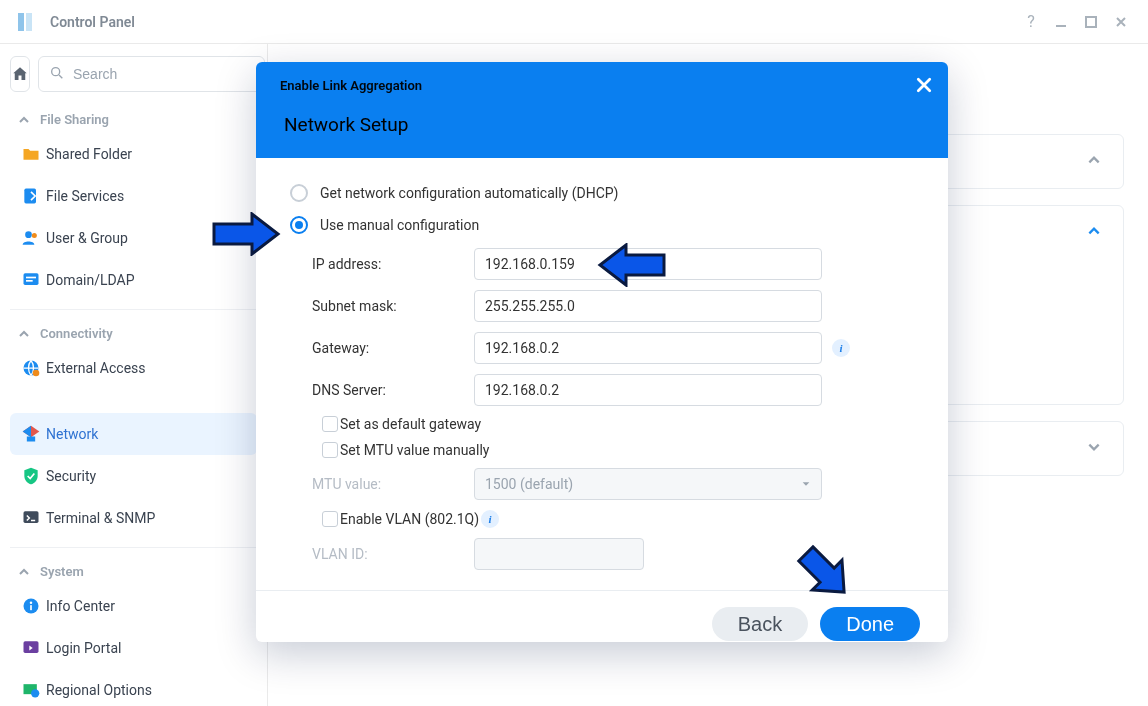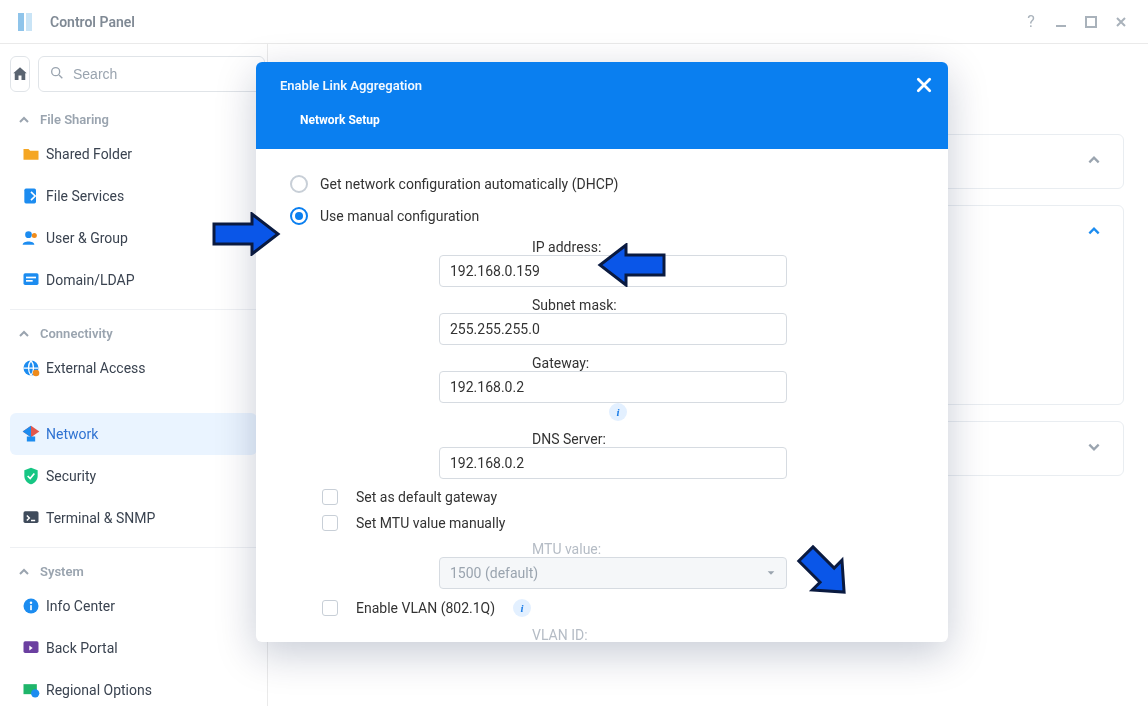--- a/index.html
+++ b/index.html
@@ -91,25 +91,25 @@
       left: 256px; top: 62px;
       width: 692px; height: 580px;
       background: #fff;
       border-radius: 6px;
       box-shadow: 0 12px 40px rgba(0,25,70,0.22);
       overflow: hidden;
       display: flex; flex-direction: column;
     }
     .modal-header {
       background: #0a7ff0;
-      color: #ffffff;
+      color: #000000;
       padding: 16px 24px 22px;
     }
     .modal-header .crumb { font-size: 13px; font-weight: 600; opacity: 0.95; }
-    .modal-header .main-title { font-size: 12px; font-weight: 700; margin-top: 20px; margin-left: 20px;}
+    .modal-header .main-title { font-size: 19px; font-weight: 400; margin-top: 20px; margin-left: 4px;}
     .modal-close {
       position: absolute; right: 16px; top: 14px; color: #fff; cursor: pointer;
       font-size: 18px; font-weight: 600;
     }
     .modal-body {
       padding: 26px 34px 10px; flex: 1;
       color: #333;
     }
     .radio-row {
       display: flex; align-items: center; gap: 12px; margin-bottom: 14px;
@@ -117,31 +117,31 @@
     }
     .radio {
       width: 18px; height: 18px; border: 2px solid #c8cfd7; border-radius: 50%;
       position: relative;
     }
     .radio.checked { border-color: #0a7ff0; }
     .radio.checked::after {
       content: ""; position: absolute; inset: 3px; background: #0a7ff0; border-radius: 50%;
     }
     .form-row {
-      display: flex; align-items: center; margin-bottom: 10px; padding-left: 22px; flex-direction: column;
+      display: flex; align-items: center; margin-bottom: 10px; padding-left: 22px;
     }
     .form-row .label { width: 162px; color: #333; }
     .form-row .field {
       width: 348px; height: 32px; border: 1px solid #d6dbe1; border-radius: 4px;
       padding: 0 10px; font-size: 14px; color: #333;
       display: flex; align-items: center; justify-content: space-between;
     }
     .form-row .field.disabled { background: #f5f7f9; color: #9aa4af; }
     .check-row {
-      display: flex; align-items: center; gap: 18px; margin: 10px 0; cursor: pointer; padding-left: 32px;
+      display: flex; align-items: center; gap: 2px; margin: 10px 0; cursor: pointer; padding-left: 32px;
     }
     .checkbox { width: 16px; height: 16px; border: 1.5px solid #c8cfd7; border-radius: 3px; }
     .form-row.disabled .label { color: #b5bcc5; }
     .modal-footer {
       border-top: 1px solid #e9edf1;
       padding: 16px 28px; display: flex; justify-content: flex-end; gap: 12px;
     }
     .btn {
       height: 34px; padding: 0 26px; border-radius: 18px; border: none;
       font-size: 20px; font-weight: 500; cursor: pointer;
@@ -323,21 +323,21 @@
         </span>
       <span>Info Center</span>
     </div>
     <div class="nav-item">
       <span class="nav-icon">
           <svg width="20" height="20" viewBox="0 0 24 24">
             <rect x="3" y="4" width="18" height="14" rx="2" fill="#6b3fa0"></rect>
             <path d="M10 9 L14 12 L10 15 Z" fill="#fff"></path>
           </svg>
         </span>
-      <span>Back Portal</span>
+      <span>Login Portal</span>
     </div>
     <div class="nav-item">
       <span class="nav-icon">
           <svg width="20" height="20" viewBox="0 0 24 24">
             <rect x="3" y="5" width="16" height="12" fill="#1fb56a"></rect>
             <circle cx="17" cy="16" r="5" fill="#1c8cf0"></circle>
           </svg>
         </span>
       <span>Regional Options</span>
     </div>

